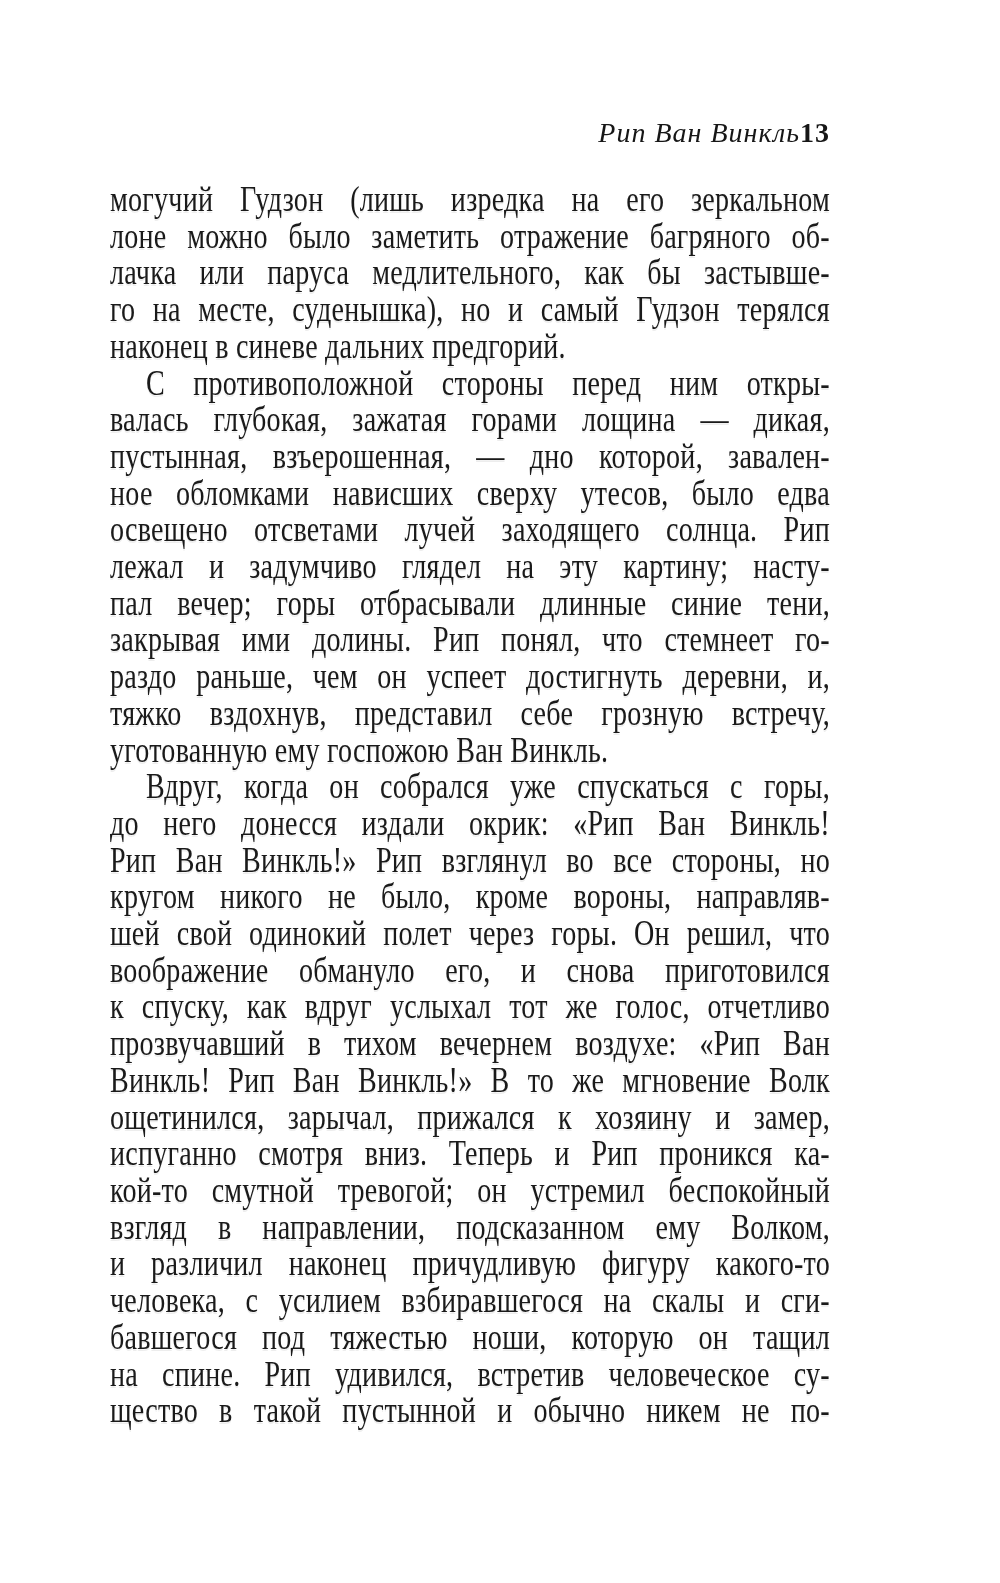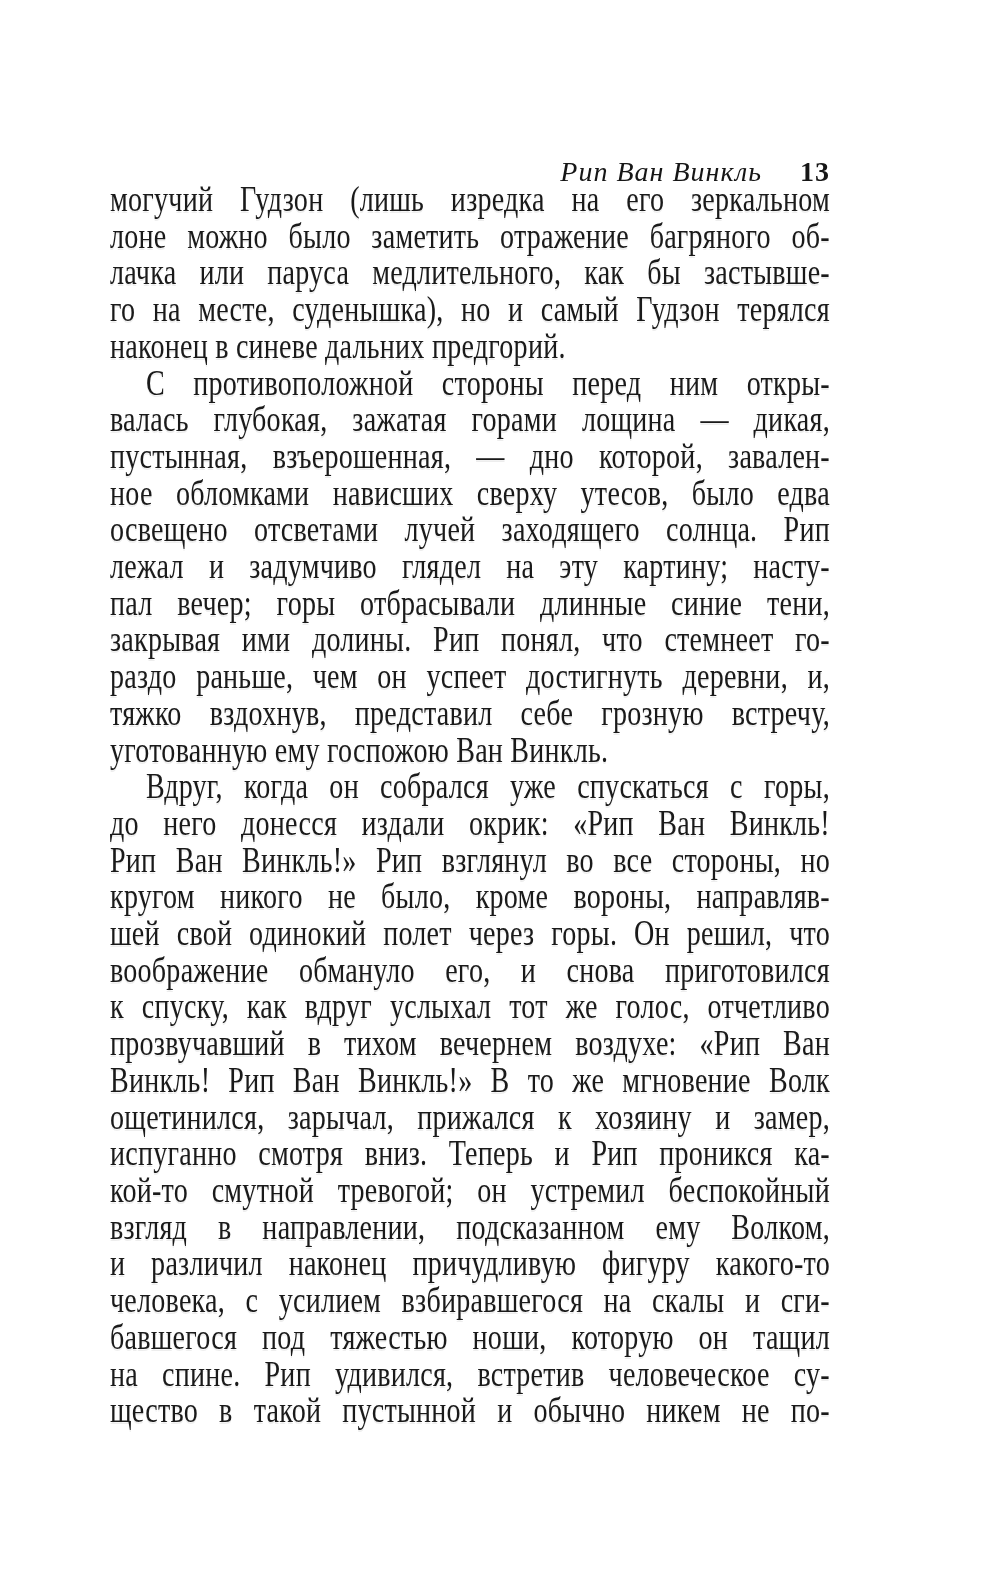--- a/index.html
+++ b/index.html
@@ -19,34 +19,32 @@
     inset: 0;
     background: #ffffff;
   }
   
   .running-head {
     position: absolute;
     top: 117px;
     right: 170px;
     display: flex;
     align-items: baseline;
-    gap: 38px;
     color: #161616;
     white-space: nowrap;
   }
   .head-title {
     font-style: italic;
     font-size: 28px;
     letter-spacing: 1px;
   }
   .head-num {
     font-weight: bold;
     font-size: 28px;
     letter-spacing: 1px;
-    margin-top: 39px;
   }
   
   .text-block {
     position: absolute;
     left: 110px;
     top: 181px;
     width: 923px;              
     transform: scaleX(0.78);
     transform-origin: left top;
     font-size: 36px;

